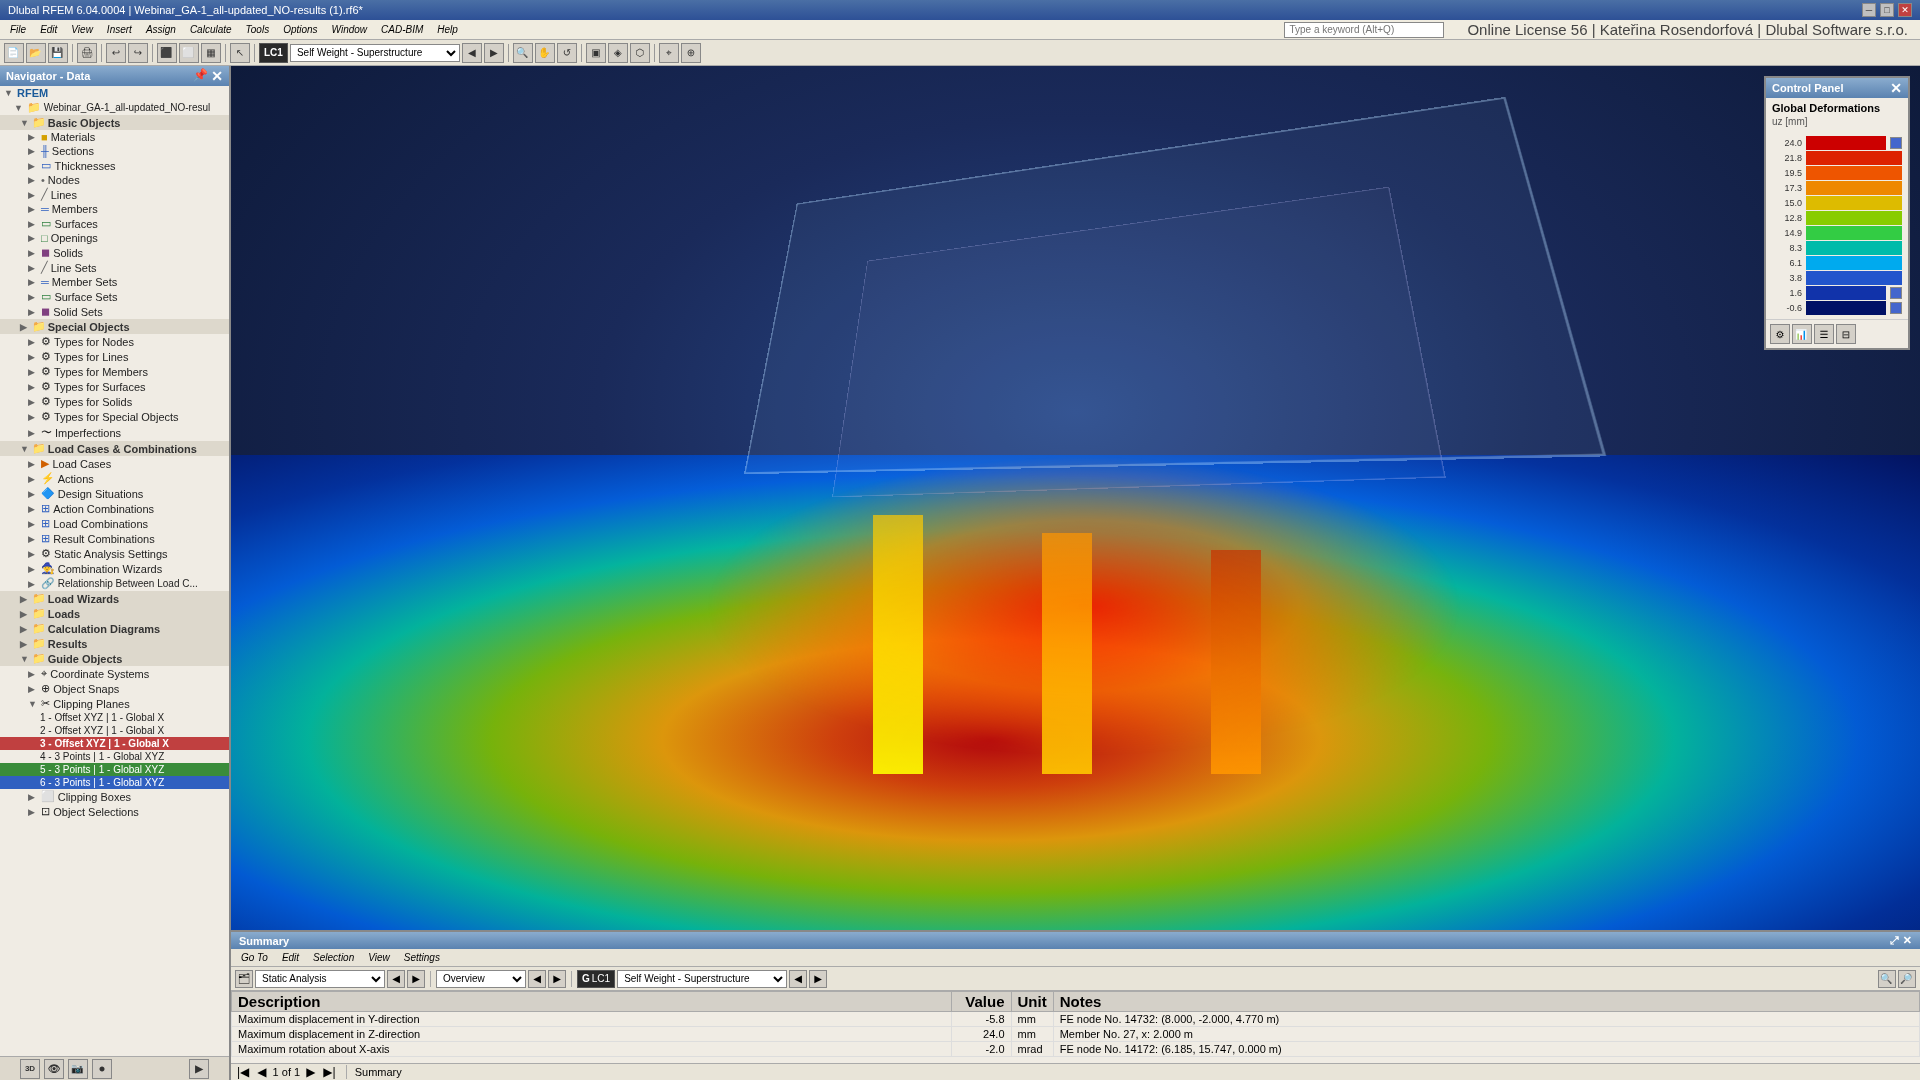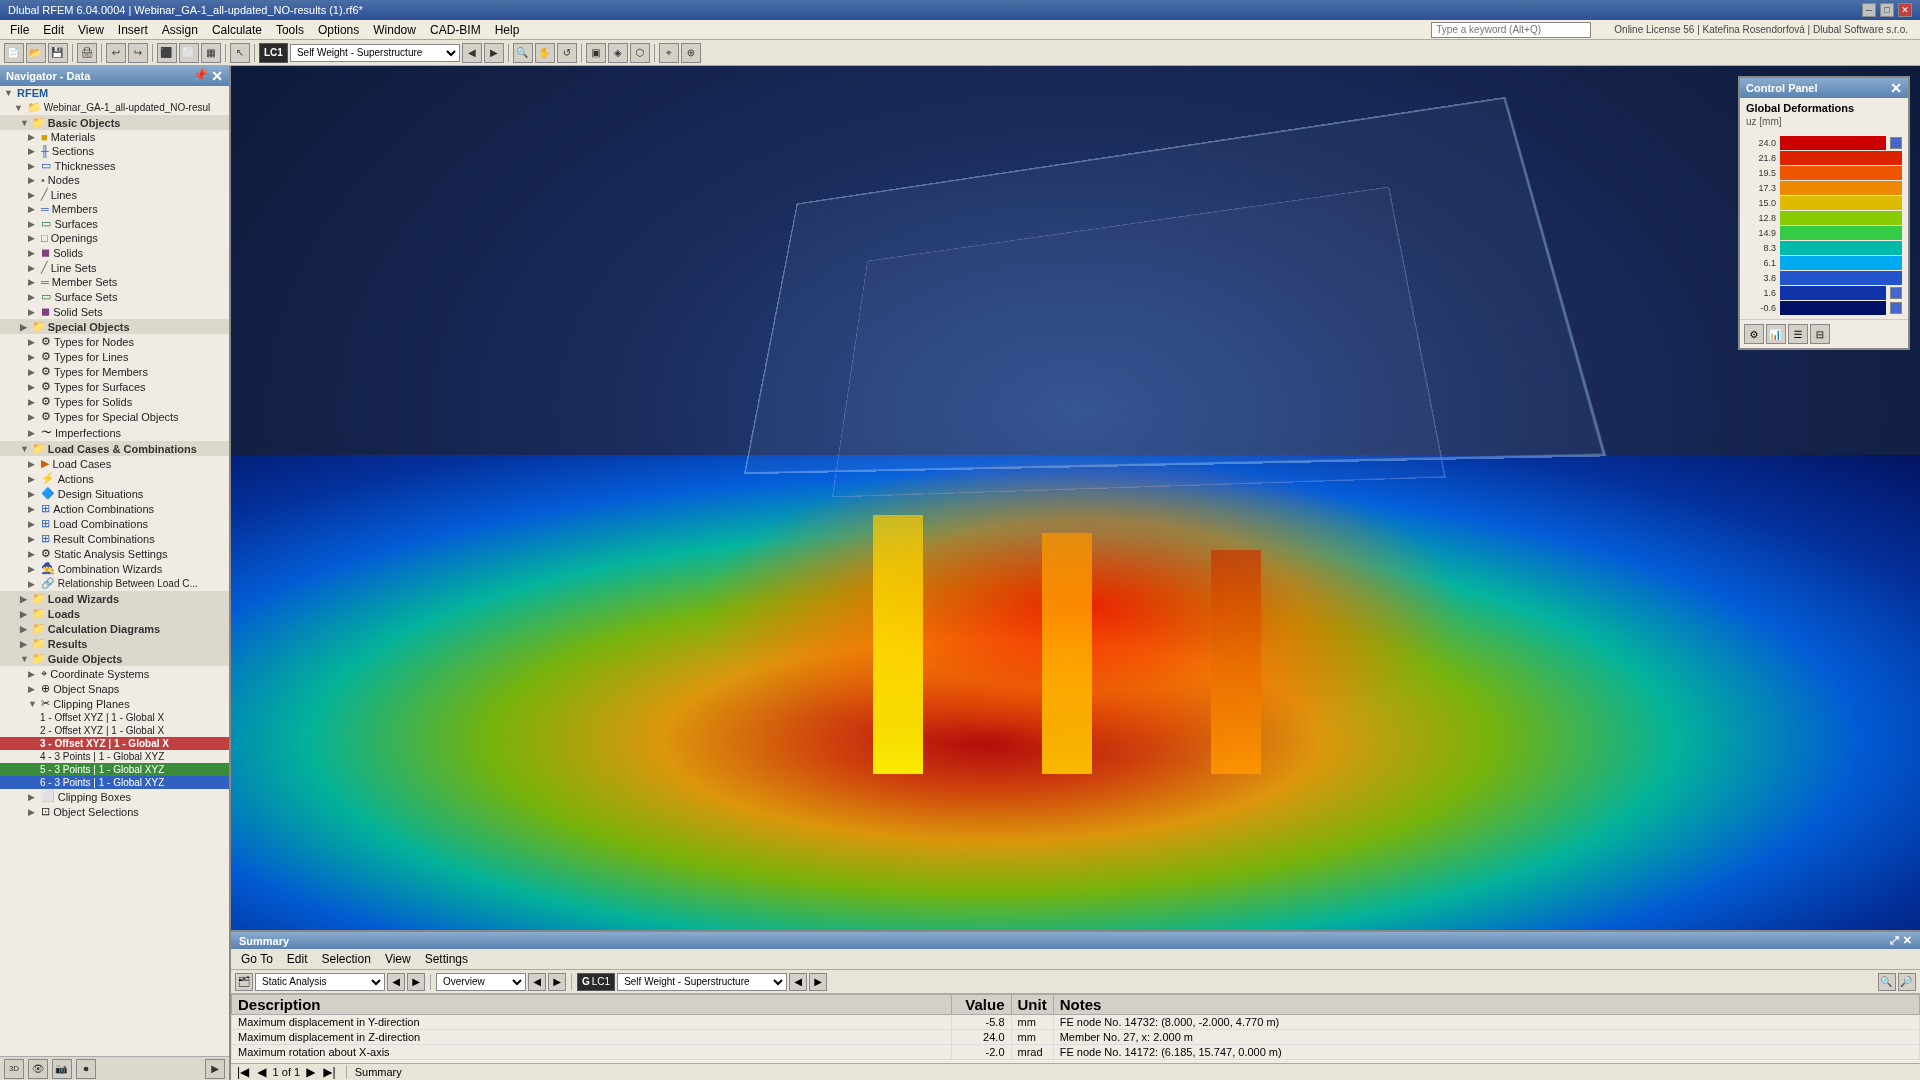--- a/index.html
+++ b/index.html
@@ -28,22 +28,23 @@
       background: #f0ece0;
       display: flex;
       align-items: center;
       padding: 0 4px;
       border-bottom: 1px solid #aaa;
       gap: 2px;
     }
     .menu-item {
       padding: 2px 6px;
       cursor: pointer;
-      font-size: 12px;
+      font-size: 10px;
       color: #000;
+      font-style: italic;
     }
 
     
     #toolbar {
       height: 26px;
       background: #e8e4d8;
       display: flex;
       align-items: center;
       padding: 0 4px;
       border-bottom: 1px solid #aaa;
@@ -110,21 +111,21 @@
     
     .nav-item.highlight-red { background: #c04040; color: white; font-weight: bold; }
     .nav-item.highlight-green { background: #3a8c3a; color: white; }
     .nav-item.highlight-blue { background: #3060c0; color: white; }
 
     
     #nav-bottom {
       height: 24px;
       background: #ddd8cc;
       border-top: 1px solid #aaa;
-      display: flex; align-items: center; padding: 0 4px; gap: 4px;
+      display: flex; align-items: center; padding: 0 20px; gap: 4px; font-weight: bold;
     }
 
     
     #right-area {
       flex: 1;
       display: flex;
       flex-direction: column;
       overflow: hidden;
     }
 
@@ -134,21 +135,21 @@
       background: #1a2a4a;
       position: relative;
       overflow: hidden;
     }
 
     
     #control-panel {
       position: absolute;
       right: 10px;
       top: 10px;
-      width: 172px;
+      width: 146px;
       background: #f0ece4;
       border: 2px solid #888;
       z-index: 10;
     }
     #cp-header {
       background: linear-gradient(to bottom, #8aacce, #5a82b0);
       color: white; padding: 2px 6px; font-weight: bold; font-size: 11px;
       display: flex; justify-content: space-between; align-items: center;
     }
     #cp-close { cursor: pointer; font-size: 14px; color: white; font-weight: bold; }
@@ -234,21 +235,21 @@
   <span class="menu-item">Assign</span>
   <span class="menu-item">Calculate</span>
   <span class="menu-item">Tools</span>
   <span class="menu-item">Options</span>
   <span class="menu-item">Window</span>
   <span class="menu-item">CAD-BIM</span>
   <span class="menu-item">Help</span>
   <div style="flex:1;"></div>
   <div style="display:flex;align-items:center;gap:23px;padding:0 8px;">
     <input style="height: 16px; font-size: 10px; padding: 0px 4px; border: 1px solid rgb(136, 136, 136); background: white; width: 160px;" placeholder="Type a keyword (Alt+Q)">
-    <span style="font-size:10px;color:#444;">Online License 56 | Kateřina Rosendorfová | Dlubal Software s.r.o.</span>
+    <span style="font-size:15px;color:#444;">Online License 56 | Kateřina Rosendorfová | Dlubal Software s.r.o.</span>
   </div>
 </div>
 
 <div id="toolbar">
   <div class="tb-btn">📄</div>
   <div class="tb-btn">📂</div>
   <div class="tb-btn">💾</div>
   <div class="tb-sep"></div>
   <div class="tb-btn">🖨</div>
   <div class="tb-sep"></div>

